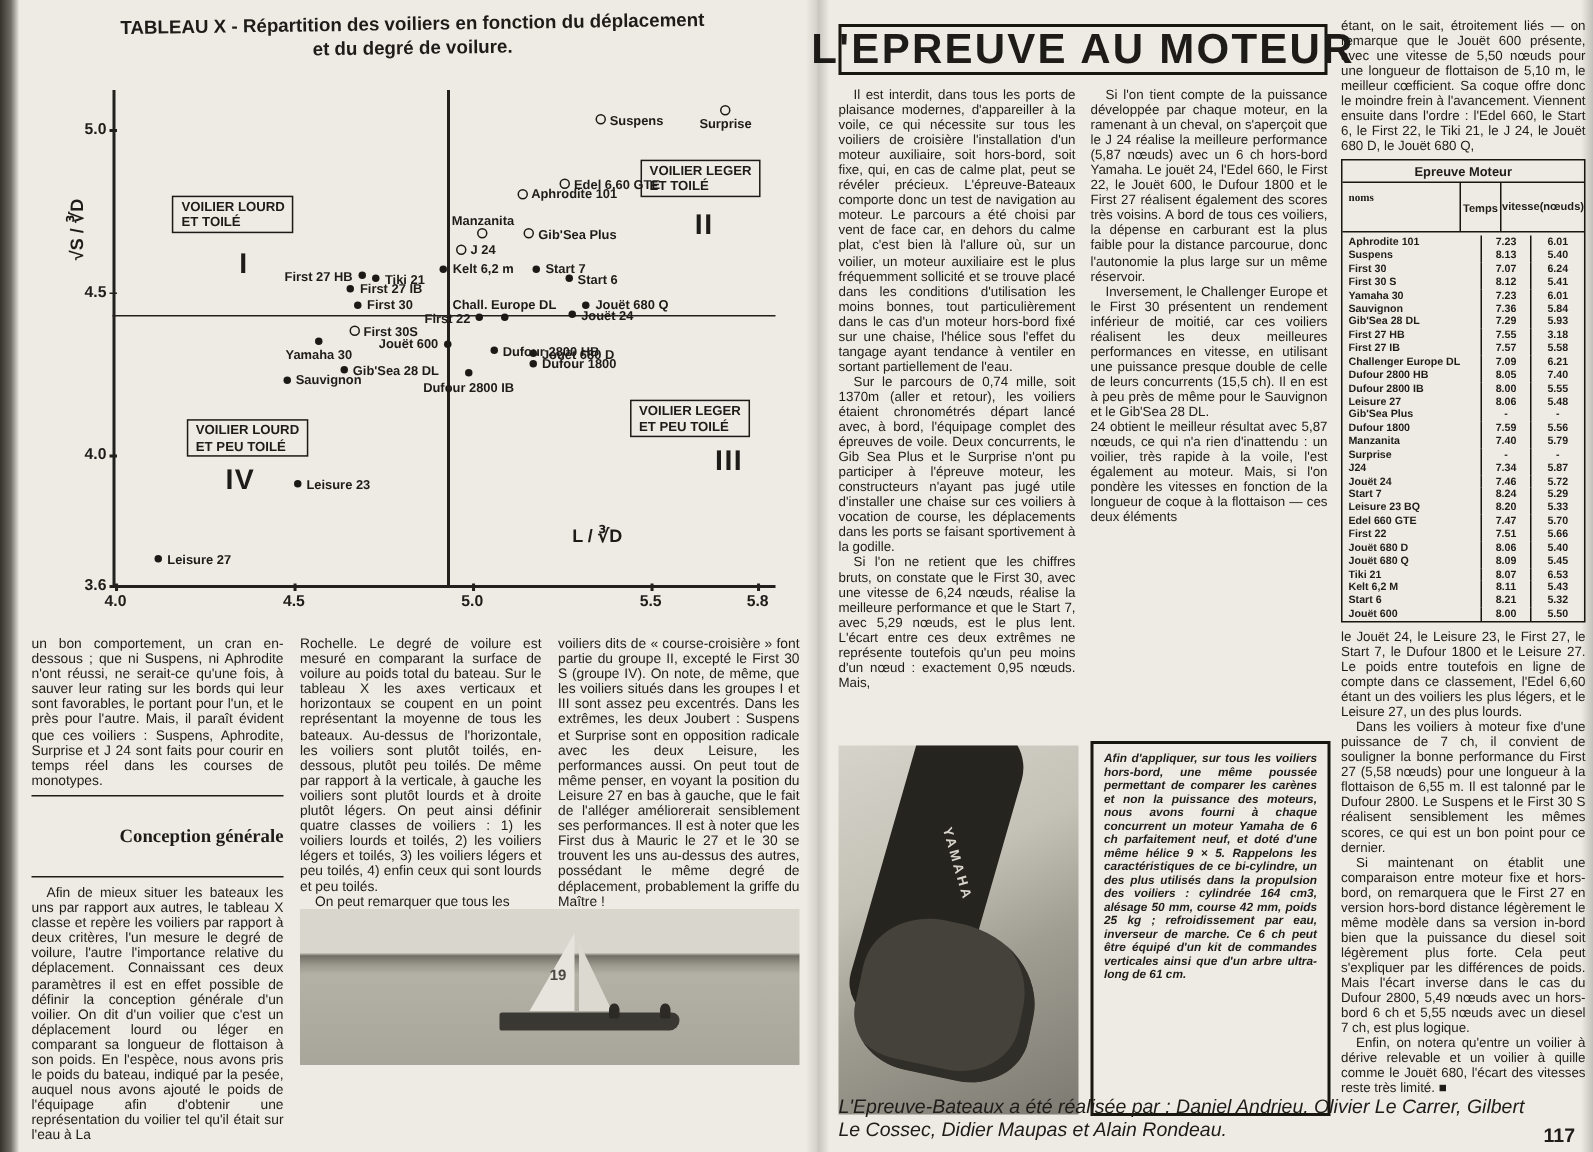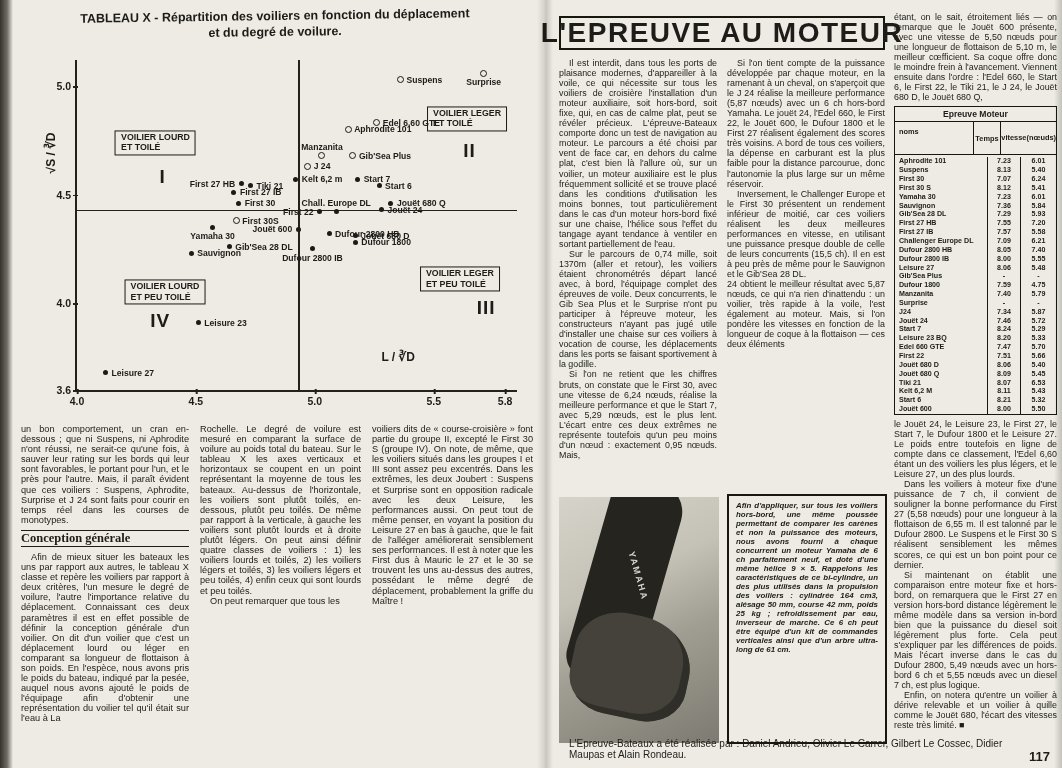--- a/index.html
+++ b/index.html
@@ -45,23 +45,23 @@
   .xlab{position:absolute;bottom:26px;font-size:12px;font-weight:bold;}
 
   
   .ltext{position:absolute;left:8px;right:4px;top:424px;bottom:4px;display:flex;gap:11px;}
   .lcol1{width:168px;}
   .lright{flex:1;display:flex;flex-direction:column;}
   .lrow{display:flex;gap:11px;}
   .lrow>div{flex:1;}
   .col p{margin:0;font-size:9.2px;line-height:10.1px;text-align:justify;text-indent:10px;}
   .col p.flush{text-indent:0;}
-  .subhead{font-family:"Liberation Serif", serif;font-weight:bold;font-size:12.5px;text-align:left;
+  .subhead{font-family:"Liberation Serif", serif;font-weight:bold;font-size:12.5px;text-align:right;
            border-top:1.4px solid #1d1c19;border-bottom:1.4px solid #1d1c19;
-           padding:0 0;margin:5px 0 5px 0;}
+           padding:19px 0;margin:5px 0 5px 0;}
   .lcaption{font-style:italic;font-size:9px;text-align:center;margin:6px 0 2px 0;}
   .lphoto{position:relative;height:104px;overflow:hidden;
           background:linear-gradient(#d9d6cd 0%,#d9d6cd 28%,#716e66 30%,#9b988e 36%,#b3b0a6 42%,#a8a59b 100%);}
   .sail{position:absolute;left:46%;bottom:34%;width:0;height:0;
         border-left:30px solid transparent;border-bottom:52px solid #e6e4dc;}
   .sail2{position:absolute;left:56%;bottom:34%;width:0;height:0;
         border-right:22px solid transparent;border-bottom:46px solid #dcd9d0;}
   .hull{position:absolute;left:40%;bottom:22%;width:120px;height:12px;background:#3a3833;border-radius:2px 6px 8px 2px;}
   .sailnum{position:absolute;left:50%;bottom:52%;font-size:10px;font-weight:bold;color:#4a483f;}
   .crew{position:absolute;width:7px;height:10px;background:#2c2a25;border-radius:45% 45% 20% 20%;bottom:30%;}
@@ -91,25 +91,25 @@
 
   
   .mtable{border:1.6px solid #17160f;margin:4px 0 4px 0;background:#edebe3;}
   .mt-title{font-weight:bold;font-size:8.6px;text-align:center;padding:2px 0;border-bottom:1.2px solid #17160f;}
   .mt-headrow{display:flex;border-bottom:1.2px solid #17160f;font-weight:bold;font-size:7.4px;}
   .mt-row{display:flex;font-weight:bold;font-size:7.1px;line-height:8.85px;}
   .mt-row:first-of-type{margin-top:2px;}
   .c-name{width:88px;padding-left:4px;text-align:left;}
   .c-temps{width:32px;text-align:center;border-left:1.2px solid #17160f;}
   .c-vit{flex:1;text-align:center;border-left:1.2px solid #17160f;}
-  .mt-headrow .c-name{padding-top:5px;padding-bottom:18px;}
+  .mt-headrow .c-name{padding-top:5px;padding-bottom:18px;font-family:Liberation Serif, serif;}
   .mt-headrow .c-temps{display:flex;align-items:center;justify-content:center;}
   .mt-headrow .c-vit{display:flex;flex-direction:row;align-items:center;justify-content:center;line-height:1.15;}
 
-  .rfooter{position:absolute;left:16px;bottom:8px;width:460px;font-size:10px;}
+  .rfooter{position:absolute;left:6px;bottom:8px;width:460px;font-style:italic;font-size:13px;}
   .pagenum{position:absolute;right:4px;bottom:4px;font-weight:bold;font-size:13px;}
 </style>
 </head>
 <body>
 
 <div class="spread">
   <div class="edge-left"></div>
   <div class="seam"></div>
   <div class="edge-right"></div>
 
@@ -290,20 +290,28 @@
                 <p class="flush">Rochelle. Le degré de voilure est mesuré en comparant la surface de voilure au poids total du bateau. Sur le tableau X les axes verticaux et horizontaux se coupent en un point représentant la moyenne de tous les bateaux. Au-dessus de l'horizontale, les voiliers sont plutôt toilés, en-dessous, plutôt peu toilés. De même par rapport à la verticale, à gauche les voiliers sont plutôt lourds et à droite plutôt légers. On peut ainsi définir quatre classes de voiliers : 1) les voiliers lourds et toilés, 2) les voiliers légers et toilés, 3) les voiliers légers et peu toilés, 4) enfin ceux qui sont lourds et peu toilés.</p>
                 <p>On peut remarquer que tous les</p>
               </div>
           </div>
           <div class="col">
             <div>
                 <p class="flush">voiliers dits de « course-croisière » font partie du groupe II, excepté le First 30 S (groupe IV). On note, de même, que les voiliers situés dans les groupes I et III sont assez peu excentrés. Dans les extrêmes, les deux Joubert : Suspens et Surprise sont en opposition radicale avec les deux Leisure, les performances aussi. On peut tout de même penser, en voyant la position du Leisure 27 en bas à gauche, que le fait de l'alléger améliorerait sensiblement ses performances. Il est à noter que les First dus à Mauric le 27 et le 30 se trouvent les uns au-dessus des autres, possédant le même degré de déplacement, probablement la griffe du Maître !</p>
               </div>
           </div>
         </div>
+        <div class="lphoto">
+          <div class="sail"></div>
+          <div class="sail2"></div>
+          <div class="sailnum">19</div>
+          <div class="hull"></div>
+          <div class="crew" style="left:62%;"></div>
+          <div class="crew" style="left:72%;"></div>
+        </div>
       </div>
     </div>
   </div>
 
   <div class="page page-right">
     <div class="rtitlebox">L'EPREUVE AU MOTEUR</div>
 
     <div class="rcol rcol1">
       <div>
           <p>Il est interdit, dans tous les ports de plaisance modernes, d'appareiller à la voile, ce qui nécessite sur tous les voiliers de croisière l'installation d'un moteur auxiliaire, soit hors-bord, soit fixe, qui, en cas de calme plat, peut se révéler précieux. L'épreuve-Bateaux comporte donc un test de navigation au moteur. Le parcours a été choisi par vent de face car, en dehors du calme plat, c'est bien là l'allure où, sur un voilier, un moteur auxiliaire est le plus fréquemment sollicité et se trouve placé dans les conditions d'utilisation les moins bonnes, tout particulièrement dans le cas d'un moteur hors-bord fixé sur une chaise, l'hélice sous l'effet du tangage ayant tendance à ventiler en sortant partiellement de l'eau.</p>
@@ -377,21 +385,21 @@
               <div class="c-vit">5.84</div>
             </div>
             <div class="mt-row">
               <div class="c-name">Gib'Sea 28 DL</div>
               <div class="c-temps">7.29</div>
               <div class="c-vit">5.93</div>
             </div>
             <div class="mt-row">
               <div class="c-name">First 27 HB</div>
               <div class="c-temps">7.55</div>
-              <div class="c-vit">7.20</div>
+              <div class="c-vit">3.18</div>
             </div>
             <div class="mt-row">
               <div class="c-name">First 27 IB</div>
               <div class="c-temps">7.57</div>
               <div class="c-vit">5.58</div>
             </div>
             <div class="mt-row">
               <div class="c-name">Challenger Europe DL</div>
               <div class="c-temps">7.09</div>
               <div class="c-vit">6.21</div>
@@ -412,21 +420,21 @@
               <div class="c-vit">5.48</div>
             </div>
             <div class="mt-row">
               <div class="c-name">Gib'Sea Plus</div>
               <div class="c-temps">-</div>
               <div class="c-vit">-</div>
             </div>
             <div class="mt-row">
               <div class="c-name">Dufour 1800</div>
               <div class="c-temps">7.59</div>
-              <div class="c-vit">4.75</div>
+              <div class="c-vit">5.56</div>
             </div>
             <div class="mt-row">
               <div class="c-name">Manzanita</div>
               <div class="c-temps">7.40</div>
               <div class="c-vit">5.79</div>
             </div>
             <div class="mt-row">
               <div class="c-name">Surprise</div>
               <div class="c-temps">-</div>
               <div class="c-vit">-</div>

